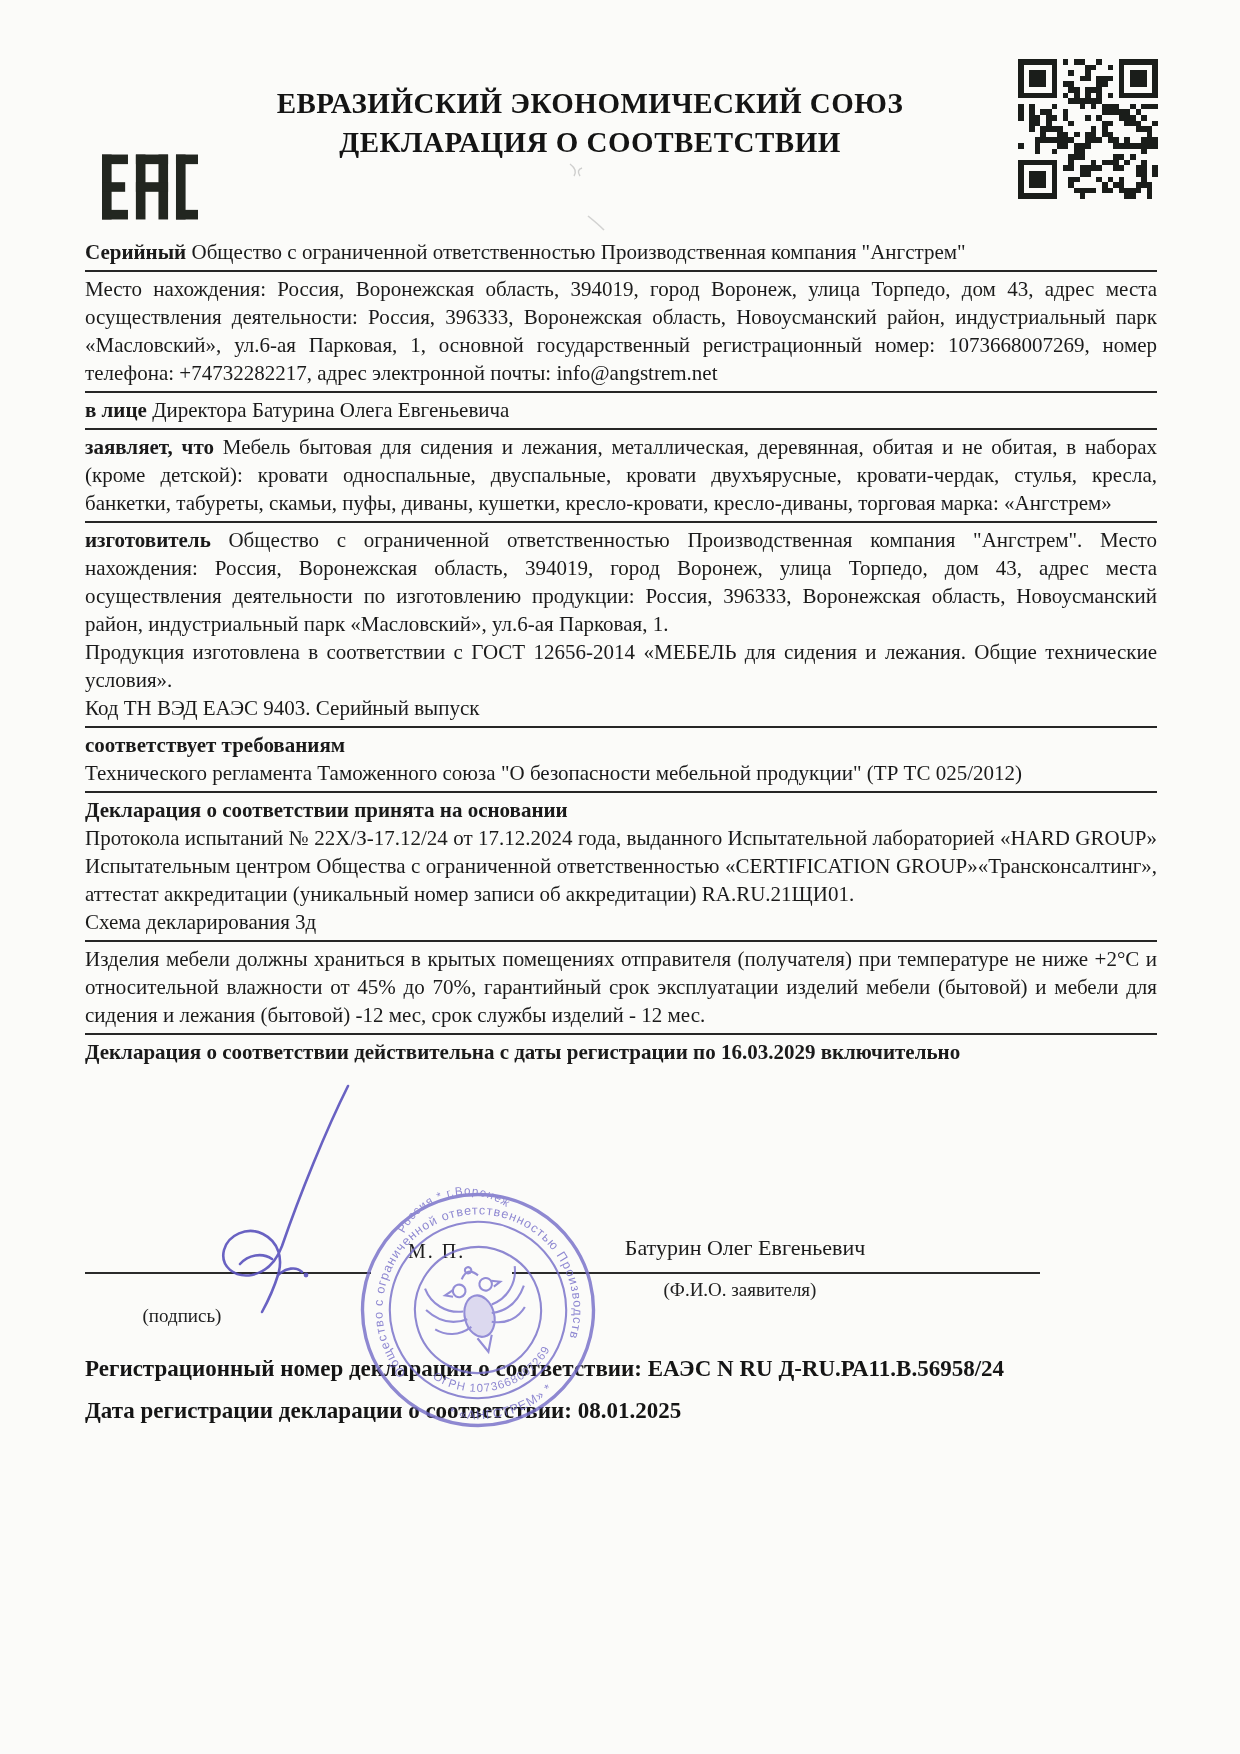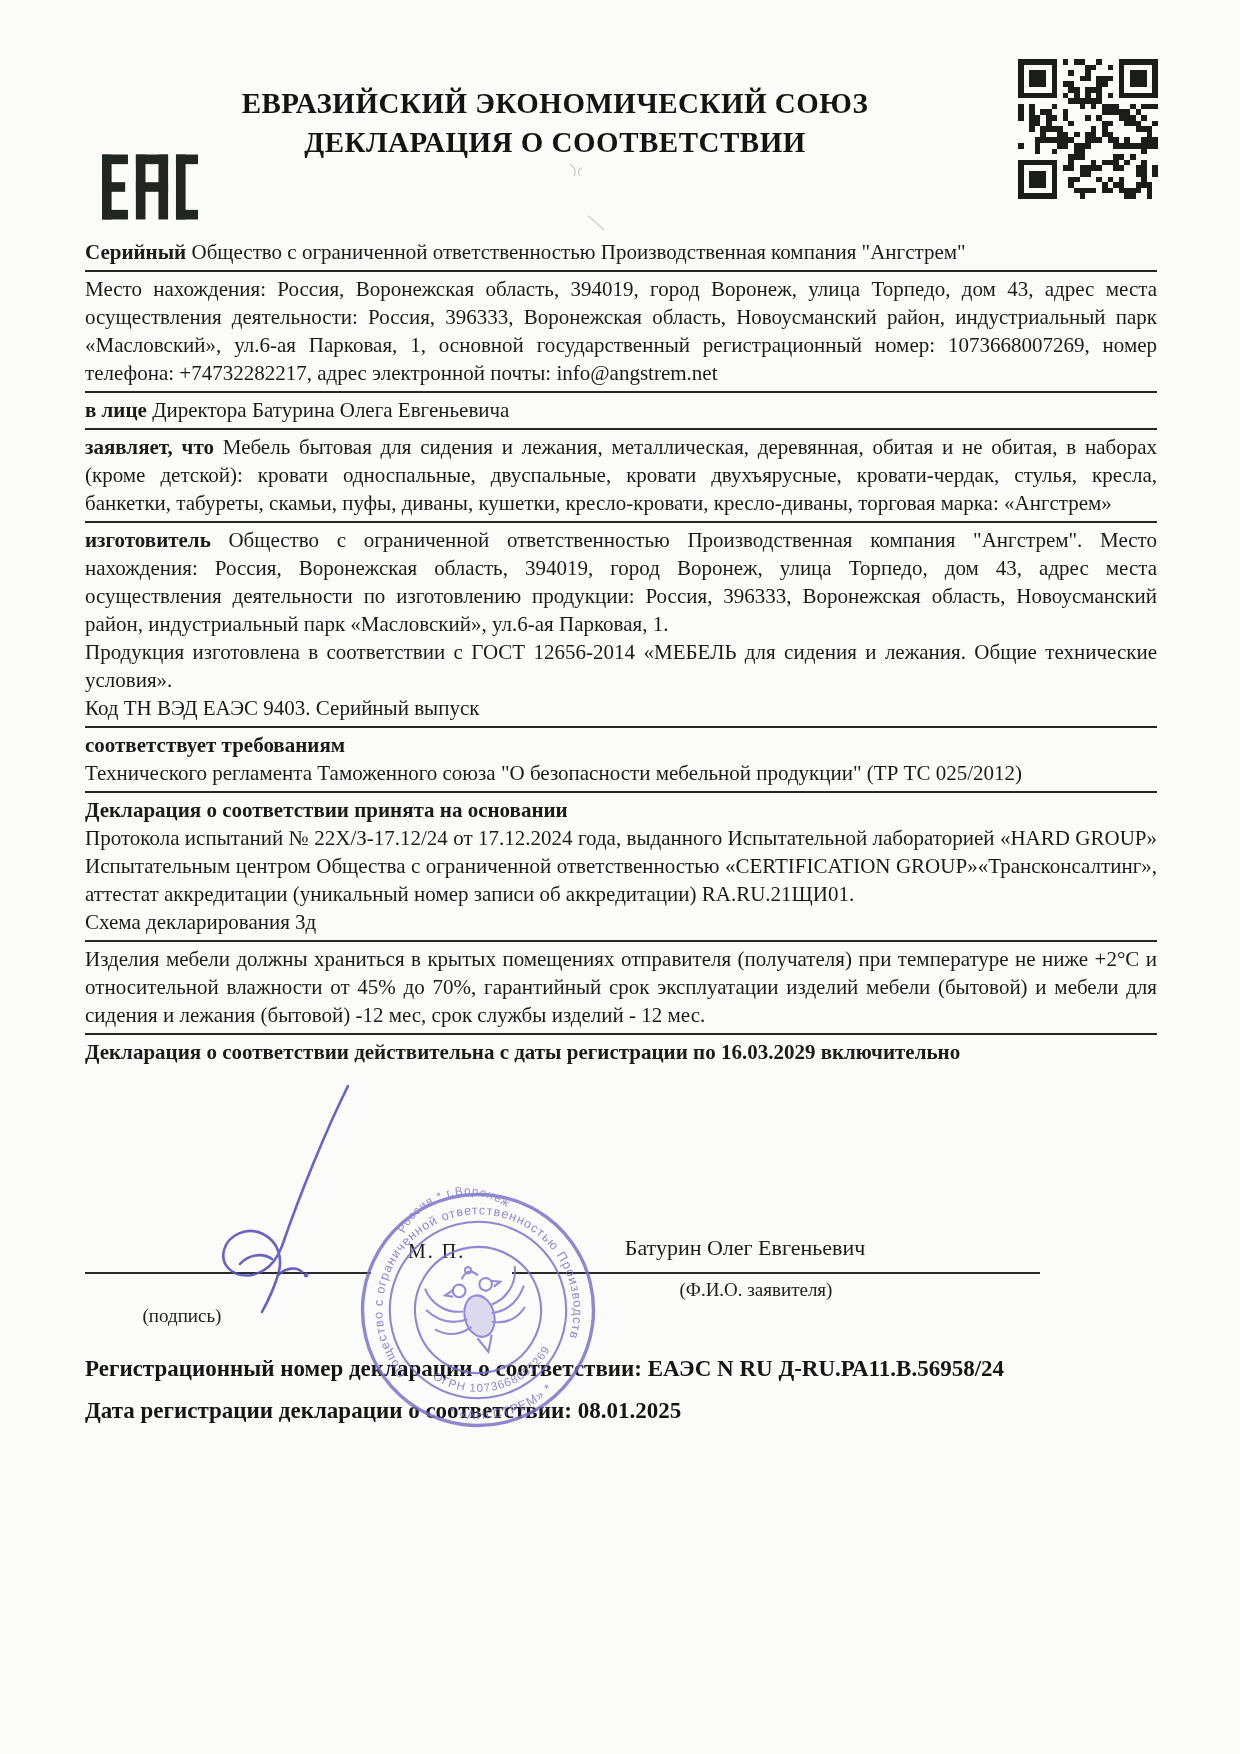--- a/index.html
+++ b/index.html
@@ -3,21 +3,21 @@
 <meta charset="utf-8">
 <style>
   html,body{margin:0;padding:0;background:#9a9a9a;}
   .page{
     position:relative;width:1240px;height:1754px;margin:0 auto;
     background:#fbfbf9;color:#1a1a1a;overflow:hidden;
     font-family:"Liberation Serif", serif;
   }
   .title-block{
     position:absolute;top:84px;left:0;width:1110px;text-align:center;
-    font-weight:bold;font-size:29px;line-height:39px;color:#141414;letter-spacing:.5px;
+    font-weight:bold;font-size:29px;line-height:39px;color:#141414;letter-spacing:.5px;padding-left:35px;
   }
   .eac{position:absolute;left:102px;top:154px;}
   .qr{position:absolute;left:1018px;top:54px;}
   .artifact{position:absolute;left:552px;top:158px;}
   .content{
     position:absolute;left:85px;top:238px;width:1072px;
     font-size:21px;line-height:28px;
   }
   .content p{margin:0;}
   .just{text-align:justify;}
@@ -25,21 +25,21 @@
   .hd{font-weight:bold;}
   .rule{height:0;border:none;border-top:2px solid #262626;margin:4px 0 3px 0;}
   .gap6{margin-top:6px;}
   .gap10{margin-top:10px;}
   .validity{font-weight:bold;}
   .sigline{position:absolute;border-top:2px solid #2b2b2b;height:0;}
   .sigline.left{left:85px;top:1272px;width:286px;}
   .sigline.right{left:512px;top:1272px;width:528px;}
   .caption{position:absolute;font-size:19px;color:#212121;text-align:center;}
   .cap-sign{left:106px;top:1279px;width:152px;margin-top:26px;}
-  .cap-name{left:656px;top:1279px;width:200px;}
+  .cap-name{left:640px;top:1279px;width:200px;}
   .mp{position:absolute;left:408px;top:1240px;font-size:20px;letter-spacing:2px;color:#1c1c1c;}
   .fio{position:absolute;left:555px;top:1235px;width:380px;text-align:center;font-size:22px;color:#1b1b1b;}
   .stamp{position:absolute;left:352px;top:1184px;z-index:5;opacity:.82;}
   .signature{position:absolute;left:190px;top:1076px;z-index:6;opacity:.9;}
   .reg{position:absolute;left:85px;font-weight:bold;font-size:23px;color:#151515;}
   .reg1{top:1356px;}
   .reg2{top:1398px;}
   .stamp text{font-family:"Liberation Sans", sans-serif;font-size:12px;letter-spacing:1px;fill:#776fc9;}
   .stamp .small{font-size:11px;}
 </style>

